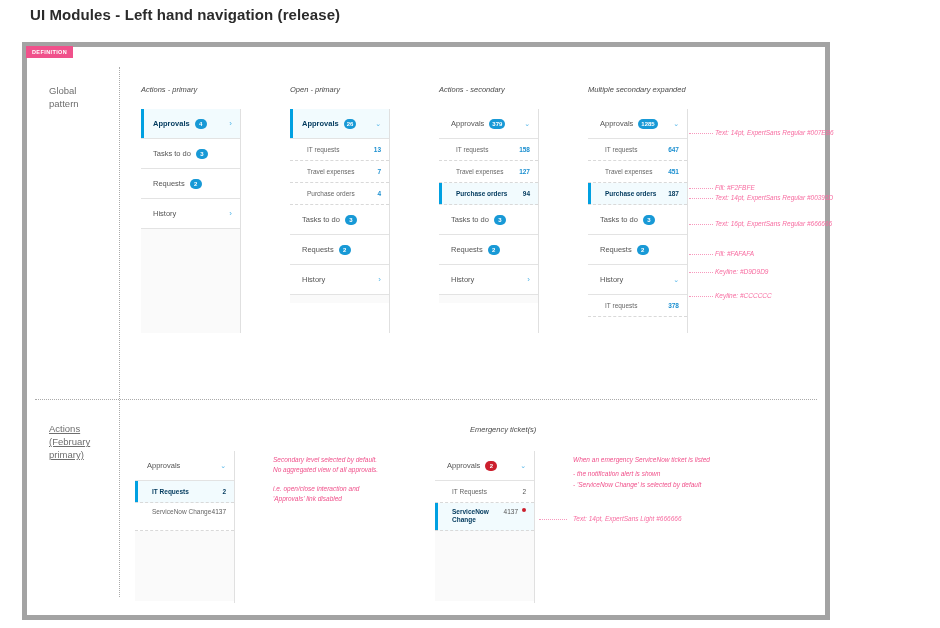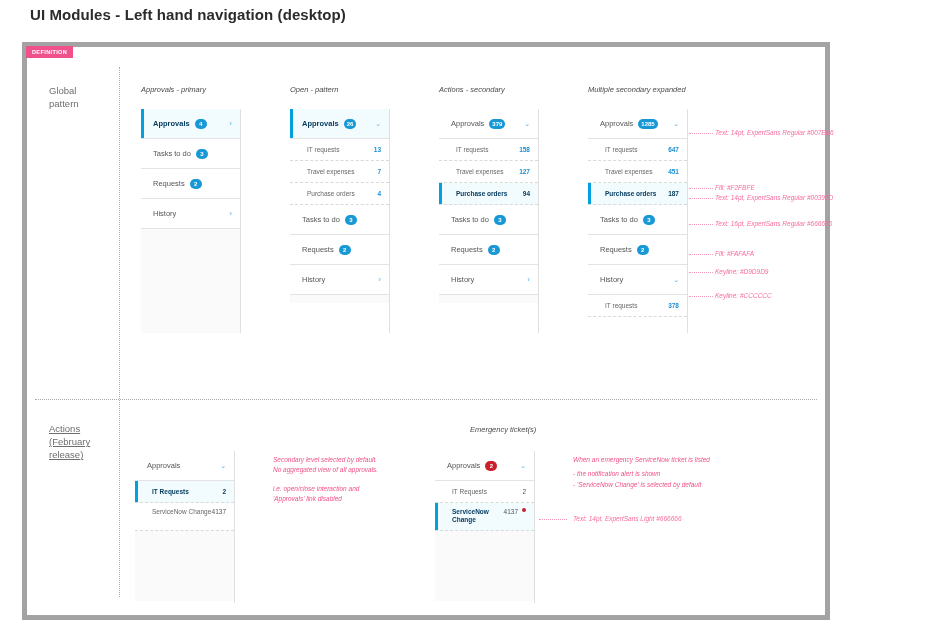--- a/index.html
+++ b/index.html
@@ -122,40 +122,40 @@
   .anno.note { color: #f0518b; }
   .leader {
     position: absolute;
     border-top: 1px dotted #f799bd;
     height: 0;
   }
 </style>
 </head>
 <body>
 
-<div class="page-title">UI Modules - Left hand navigation (desktop)</div>
+<div class="page-title">UI Modules - Left hand navigation (release)</div>
 
 <div class="frame">
 
   <div class="def-tag">DEFINITION</div>
   <div class="vdivider"></div>
   <div class="hdivider"></div>
 
   <div class="row-label global">
     <div>Global</div>
     <div>pattern</div>
   </div>
   <div class="row-label actions">
     <div>Actions</div>
     <div>(February</div>
-    <div>release)</div>
-  </div>
-
-  <div class="caption" style="left:114px; top:38px;">Approvals - primary</div>
-  <div class="caption" style="left:263px; top:38px;">Open - pattern</div>
+    <div>primary)</div>
+  </div>
+
+  <div class="caption" style="left:114px; top:38px;">Actions - primary</div>
+  <div class="caption" style="left:263px; top:38px;">Open - primary</div>
   <div class="caption" style="left:412px; top:38px;">Actions - secondary</div>
   <div class="caption" style="left:561px; top:38px;">Multiple secondary expanded</div>
   <div class="caption" style="left:108px; top:378px;margin-top:24px;">Default</div>
   <div class="caption" style="left:408px; top:378px;margin-left:35px;">Emergency ticket(s)</div>
 
   <div class="panel" style="left:114px; top:62px; height:224px;">
     <div class="nav-item selected">
       <span class="label">Approvals</span>
       <span class="badge">4</span>
       <span class="chev">›</span>

